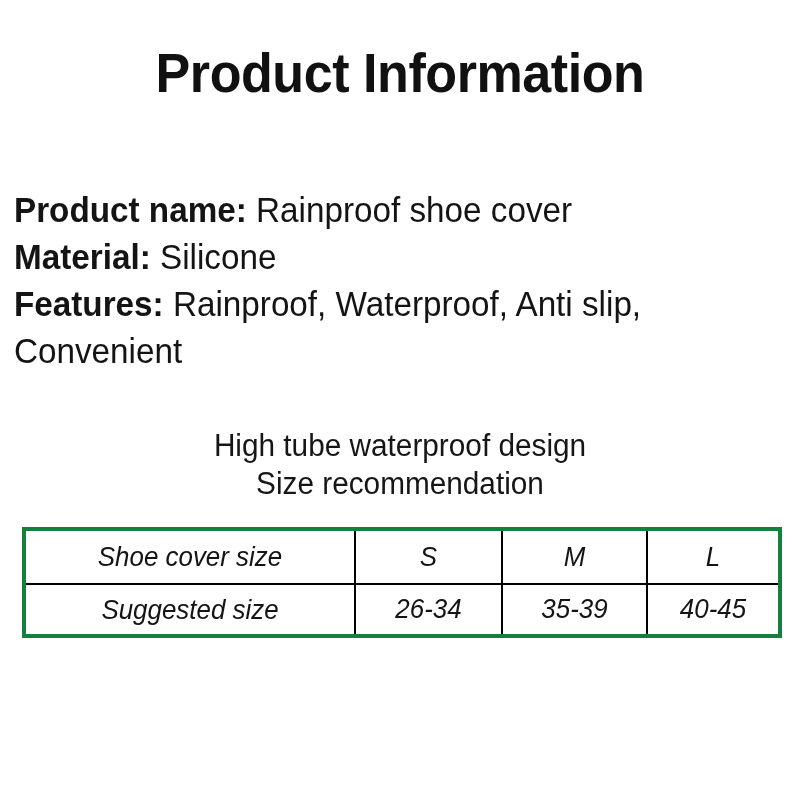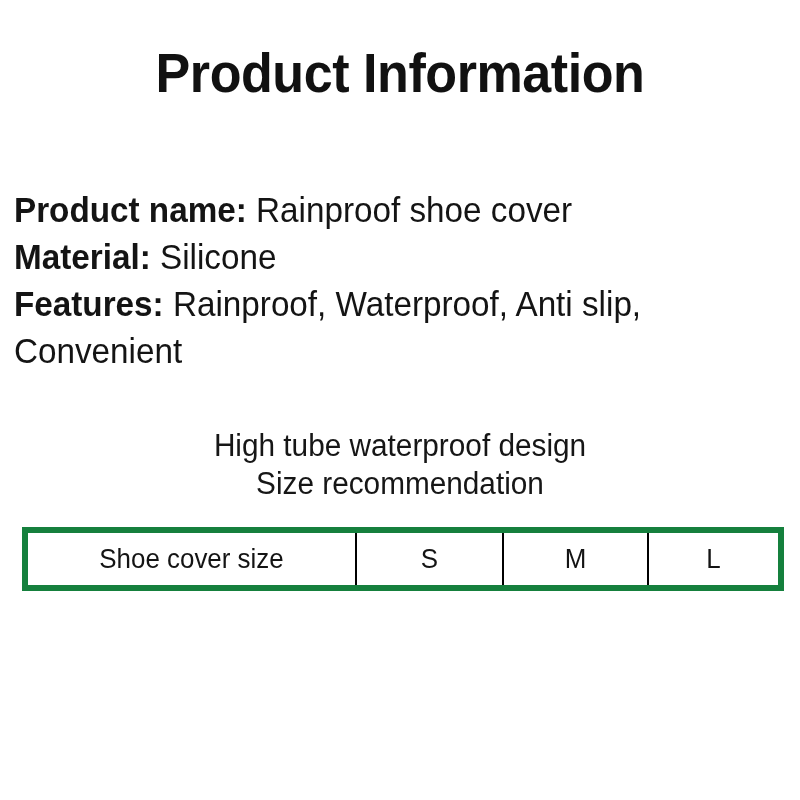--- a/index.html
+++ b/index.html
@@ -84,22 +84,23 @@
   .size-table-wrap {
     position: absolute;
     left: 22px;
     top: 527px;
     width: 756px;
   }
   table.size-table {
     border-collapse: collapse;
     width: 756px;
     table-layout: fixed;
-    border: 6px solid #15803d;
+    border: 4px solid #15803d;
     background: #ffffff;
+    font-style: italic;
   }
   table.size-table col.c-label { width: 331px; }
   table.size-table col.c-s     { width: 147px; }
   table.size-table col.c-m     { width: 145px; }
   table.size-table col.c-l     { width: 133px; }
 
   table.size-table td {
     border: 2px solid #000000;
     padding: 0;
     text-align: center;
@@ -164,17 +165,31 @@
           <td>
             <span class="cell-inner">S</span>
           </td>
           <td>
             <span class="cell-inner">M</span>
           </td>
           <td>
             <span class="cell-inner">L</span>
           </td>
         </tr>
+        <tr class="row-sugg">
+          <td class="label-cell">
+            <span class="cell-inner">Suggested size</span>
+          </td>
+          <td>
+            <span class="cell-inner">26-34</span>
+          </td>
+          <td>
+            <span class="cell-inner">35-39</span>
+          </td>
+          <td>
+            <span class="cell-inner">40-45</span>
+          </td>
+        </tr>
       </tbody>
     </table>
   </div>
 
 </div>
 
 </body></html>

